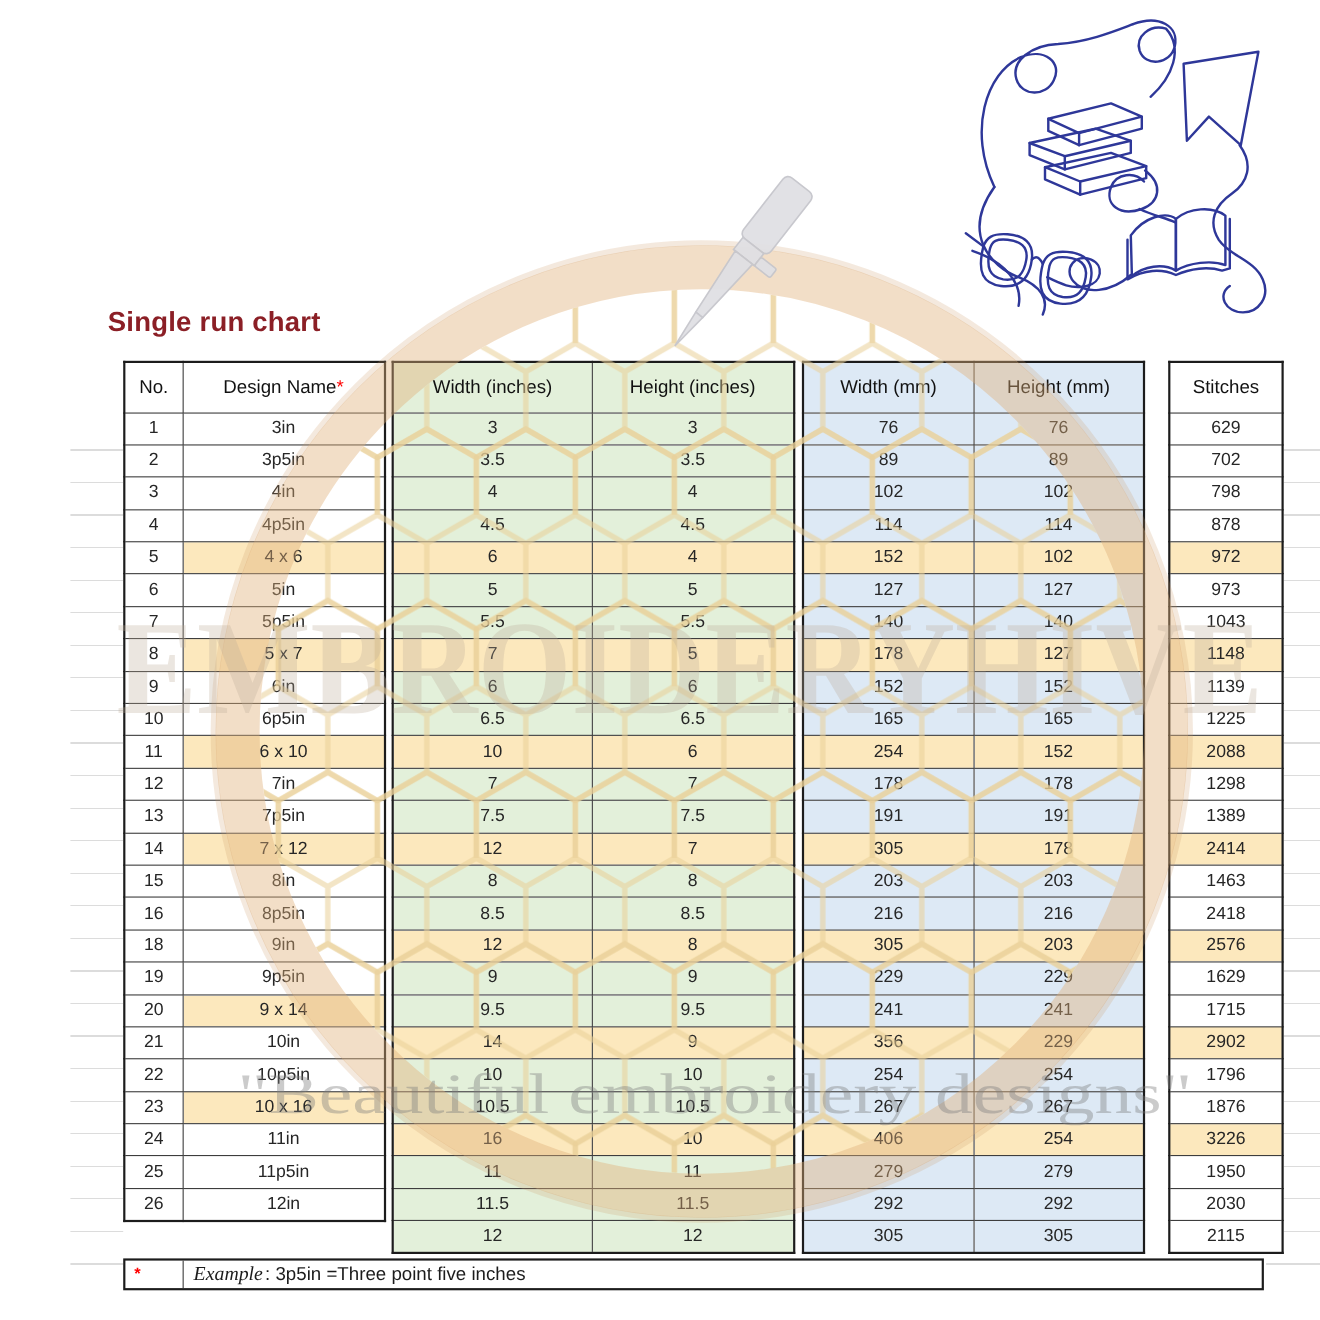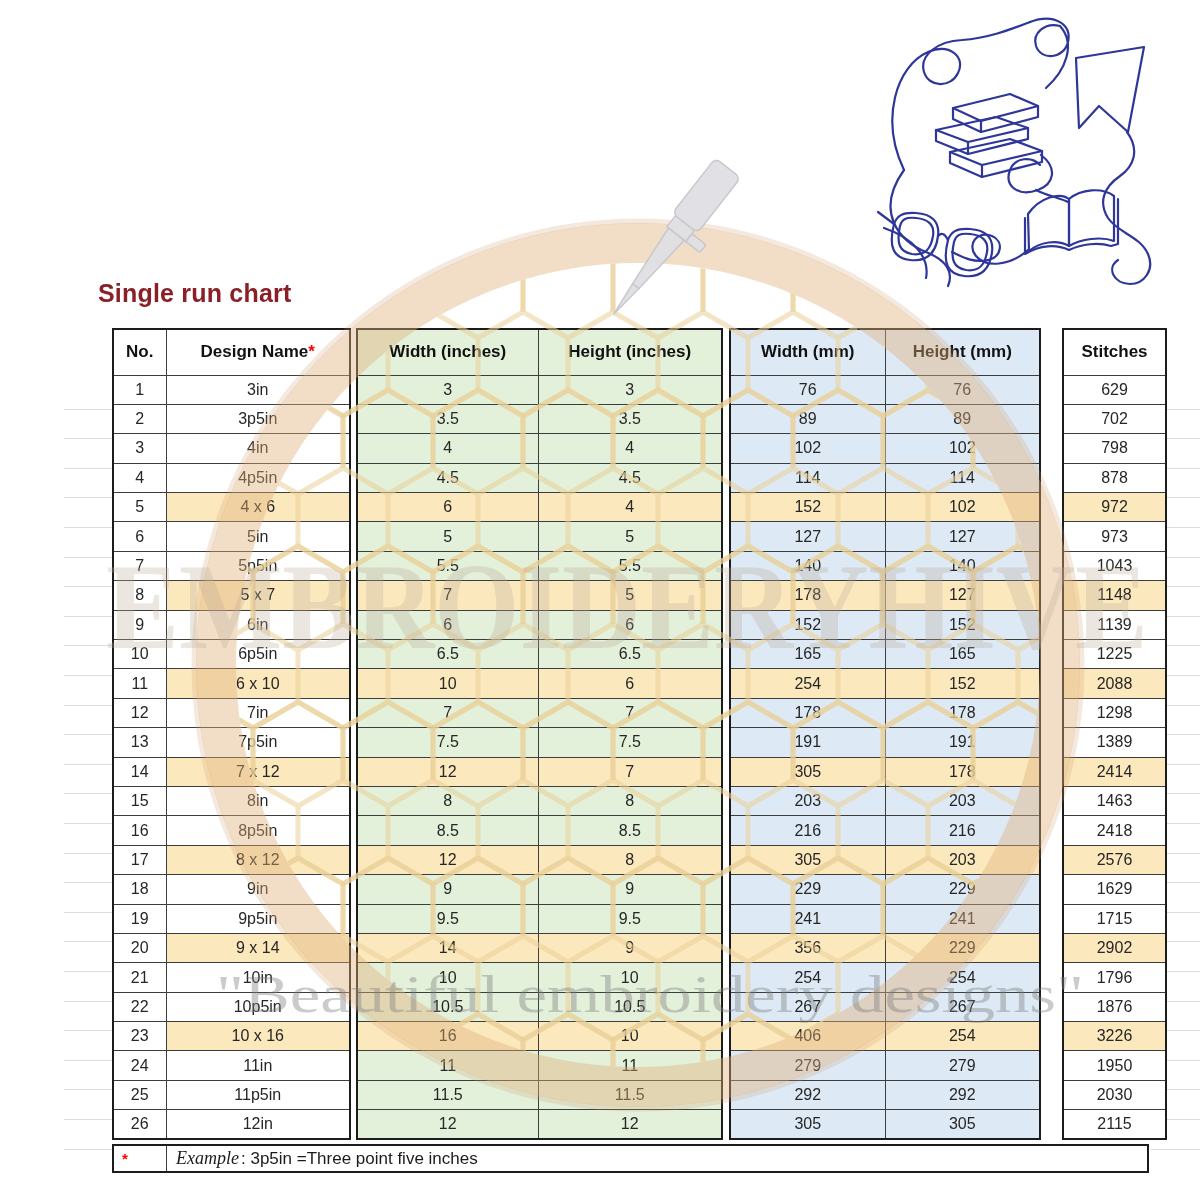--- a/index.html
+++ b/index.html
@@ -13,21 +13,21 @@
      background:repeating-linear-gradient(to bottom,transparent 0,transparent 28.5px,#dcdcdc 28.5px,#dcdcdc 29.6px);}
   #stub-left{left:36px;top:380px;width:48px;height:795px;}
   #stub-right{left:1123px;top:380px;width:54px;height:795px;}
   
   #tablewrap{position:absolute;left:84px;top:328px;width:1037px;height:846px;}
   table.grp{position:absolute;top:0;border-collapse:collapse;table-layout:fixed;
             border:2px solid #1c1c1c;background:#fff;}
   table.grp th,table.grp td{border:1px solid #3d3d3d;overflow:hidden;white-space:nowrap;}
   table.grp thead tr{height:46px;}
   table.grp tbody tr{height:29.4px;}
-  table.grp th{font-size:17px;font-weight:700;color:#111;padding:0 4px;text-align:center;}
+  table.grp th{font-size:17px;font-weight:400;color:#111;padding:0 4px;text-align:center;}
   table.grp td{font-size:16px;padding:0 6px;text-align:center;}
   #grpA{left:0;width:237px;}
   #grpB{left:244px;width:365px;}
   #grpC{left:617px;width:310px;}
   #grpD{left:950px;width:103px;border-radius:21px;}
   .th-no,.th-name,.th-st{background:#fff;}
   .th-name{text-align:left;padding-left:7px;}
   .th-win,.th-hin{background:var(--green,#e3f0da);}
   .th-wmm,.th-hmm{background:var(--blue,#dde9f5);}
   .red{color:var(--asterisk_red,#ff0000);}
@@ -129,24 +129,20 @@
             <td class="col-name">7 x 12</td>
           </tr>
           <tr>
             <td class="col-no">15</td>
             <td class="col-name">8in</td>
           </tr>
           <tr>
             <td class="col-no">16</td>
             <td class="col-name">8p5in</td>
           </tr>
-          <tr class="hl">
-            <td class="col-no">17</td>
-            <td class="col-name">8 x 12</td>
-          </tr>
           <tr>
             <td class="col-no">18</td>
             <td class="col-name">9in</td>
           </tr>
           <tr>
             <td class="col-no">19</td>
             <td class="col-name">9p5in</td>
           </tr>
           <tr class="hl">
             <td class="col-no">20</td>

